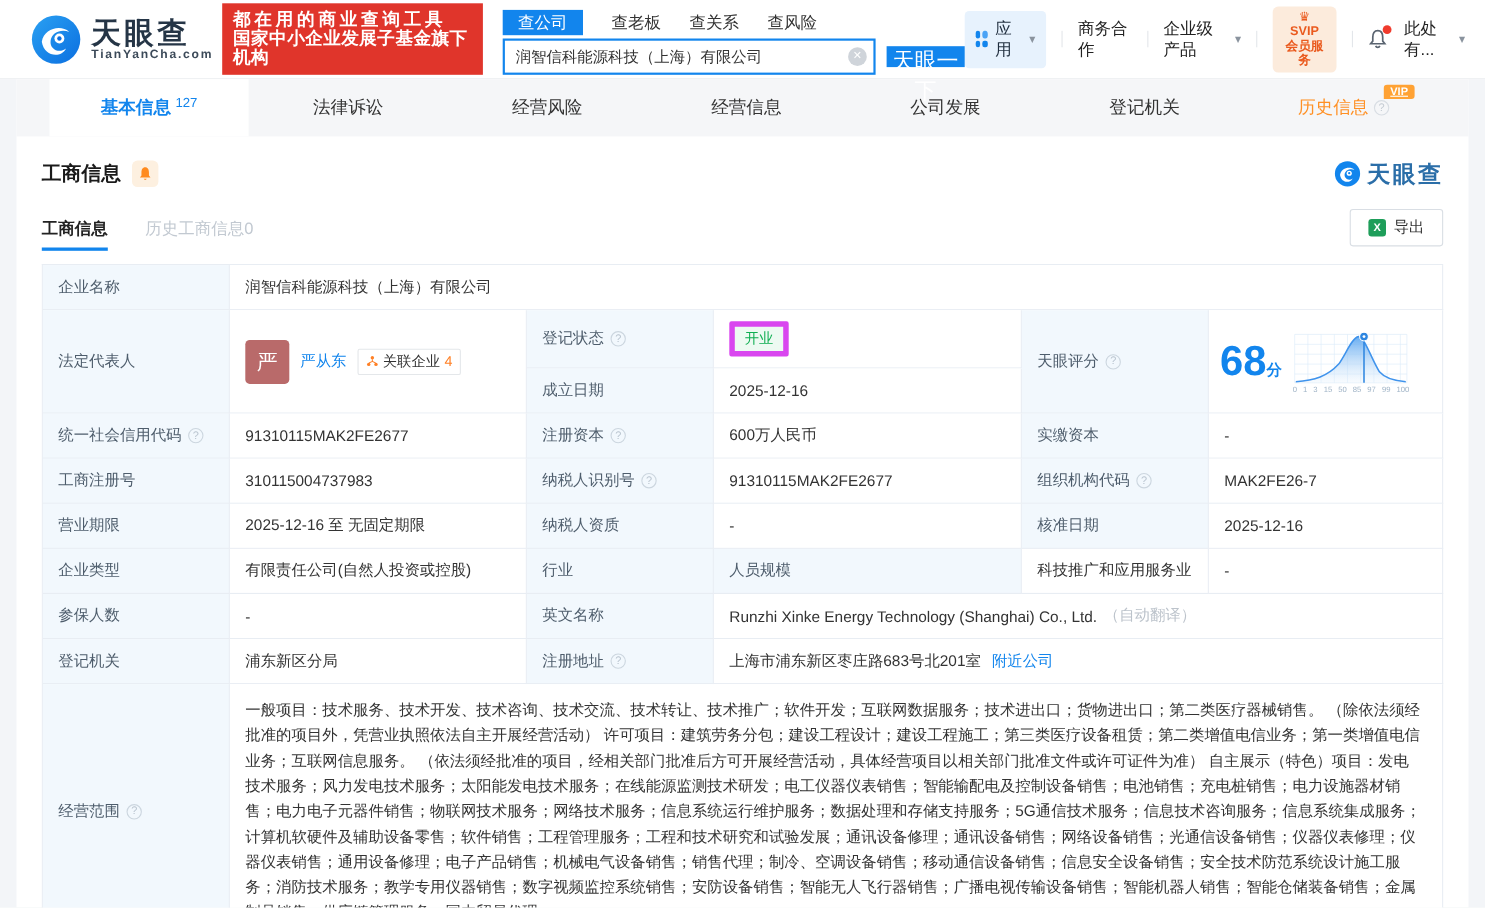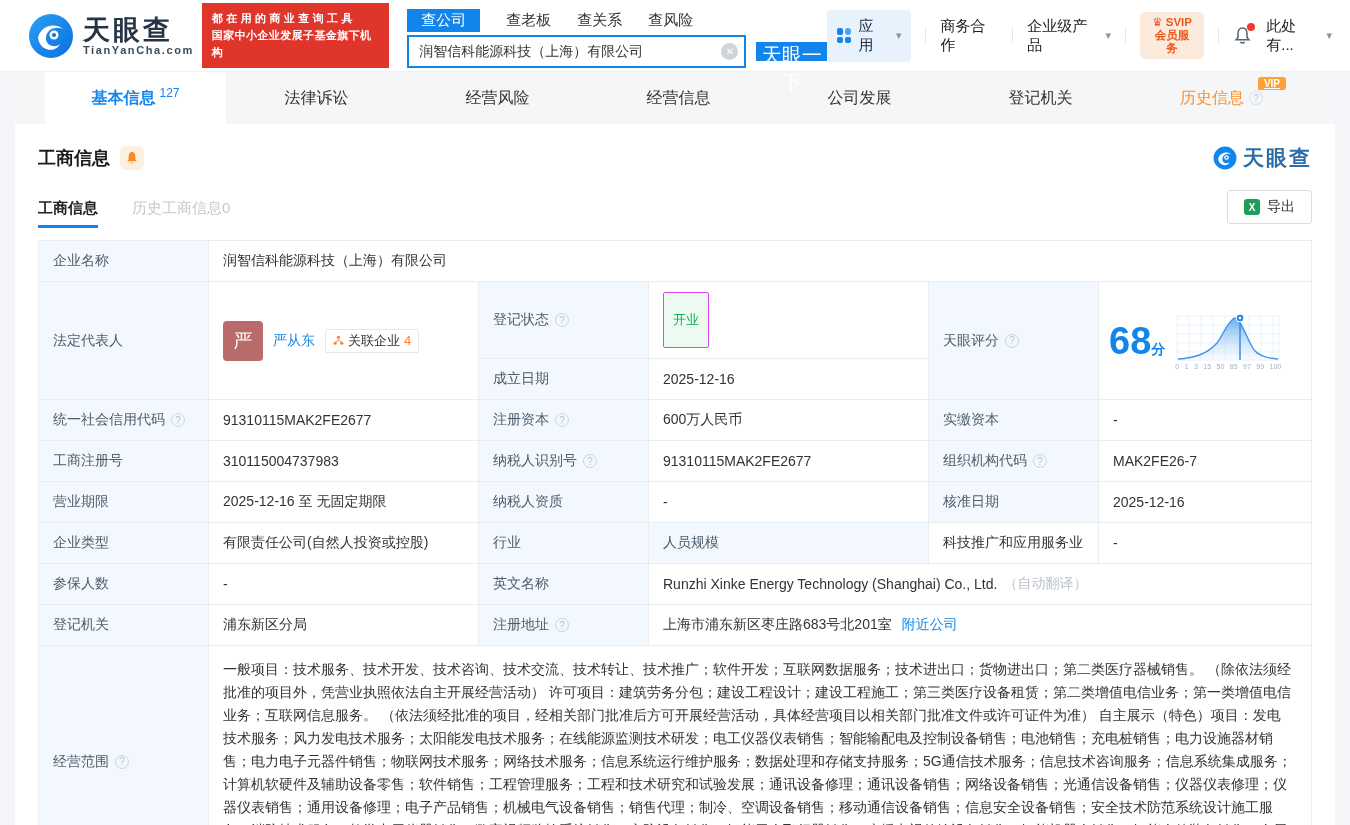--- a/index.html
+++ b/index.html
@@ -7,21 +7,21 @@
     font-family:"Liberation Sans","DejaVu Sans",sans-serif;
     background:#f3f5f8; color:#333; }
 
   
   .top-header { height:72px; background:#fff; display:flex; align-items:center;
     padding:0 18px 0 28px; border-bottom:1px solid #eef0f2; }
   .logo { display:flex; align-items:center; gap:9px; cursor:pointer; }
   .logo-text .cn { font-size:27px; font-weight:bold; color:#253546; letter-spacing:3px; line-height:28px; }
   .logo-text .en { font-size:11px; font-weight:bold; color:#3c4a59; letter-spacing:1.6px; }
   .promo { margin-left:8px; background:#e0352b; color:#fff; padding:7px 10px;
-    font-size:11px; line-height:17px; font-weight:bold; }
+    font-size:16px; line-height:17px; font-weight:bold; }
   .promo .p1 { letter-spacing:3.4px; }
   .promo .p2 { letter-spacing:0.4px; }
 
   .search-area { margin-left:18px; width:420px; position:relative; top:2px; }
   .search-tabs { display:flex; gap:26px; align-items:center; height:26px; margin-bottom:2px; }
   .search-tab { font-size:15px; color:#333; cursor:pointer; padding:2px 0; }
   .search-tab.active { background:#1285ed; color:#fff; padding:2px 14px; }
   .search-row { display:flex; align-items:center; }
   .search-box { position:relative; width:345px; }
   .search-box input { width:100%; height:33px; border:2px solid #1285ed; outline:none;
@@ -97,22 +97,22 @@
     color:#b9c4cf; font-size:10px; align-items:center; justify-content:center; margin-left:6px; flex:none; cursor:pointer; }
 
   .rep-cell { gap:10px; }
   .avatar { width:40px; height:40px; border-radius:4px; background:#b96a6a; color:#fff;
     font-size:19px; display:flex; align-items:center; justify-content:center; flex:none; cursor:pointer; }
   .rep-name { color:#1285ed; cursor:pointer; }
   .rel-badge { display:inline-flex; align-items:center; gap:4px; border:1px solid #e4e7ea; border-radius:2px;
     padding:2px 7px; font-size:13px; cursor:pointer; background:#fff; }
   .rel-count { color:#ff8026; }
 
-  .status-badge { display:inline-block; color:#0fae52; background:#edfaf2; border:1px solid #d946ef;
-    border-radius:2px; padding:18px 9px; font-size:13px; line-height:18px; }
+  .status-badge { display:inline-block; color:#0fae52; background:#edfaf2; border:5px solid #d946ef;
+    border-radius:2px; padding:2px 9px; font-size:13px; line-height:18px; }
 
   .score-cell { justify-content:flex-start; gap:10px; padding:8px 10px; }
   .score-num { color:#1285ed; font-weight:bold; font-size:38px; line-height:40px; }
   .score-unit { color:#1285ed; font-size:14px; font-weight:bold; }
   .score-chart { display:flex; flex-direction:column; }
   .axis-row { display:flex; justify-content:space-between; width:106px; font-size:7px; color:#9fb3c6; margin-top:1px; }
 
   .en-note { color:#bcc3cb; margin-left:6px; }
   .addr-link { color:#1285ed; margin-left:10px; cursor:pointer; }
 

